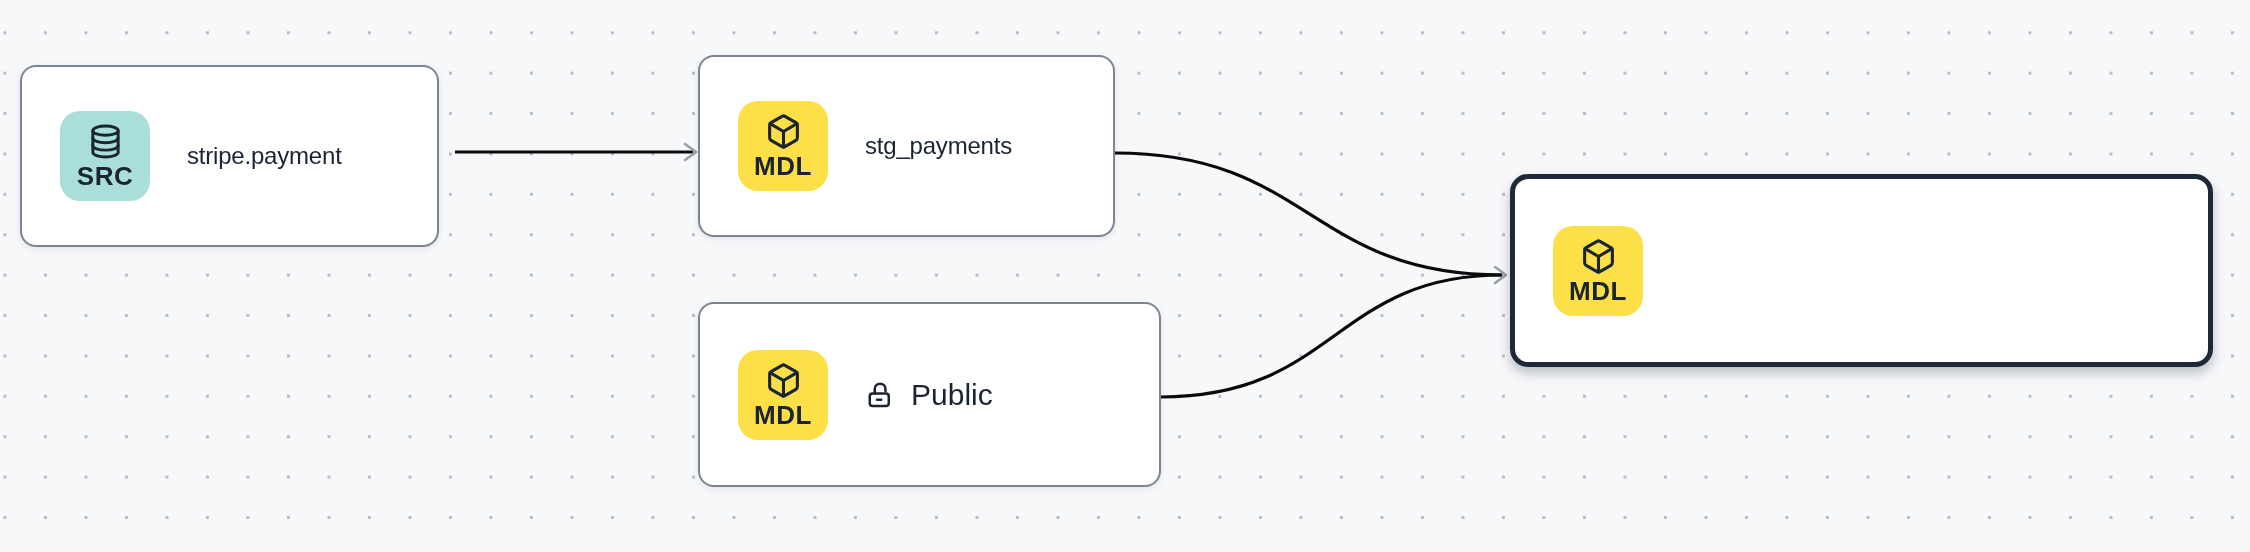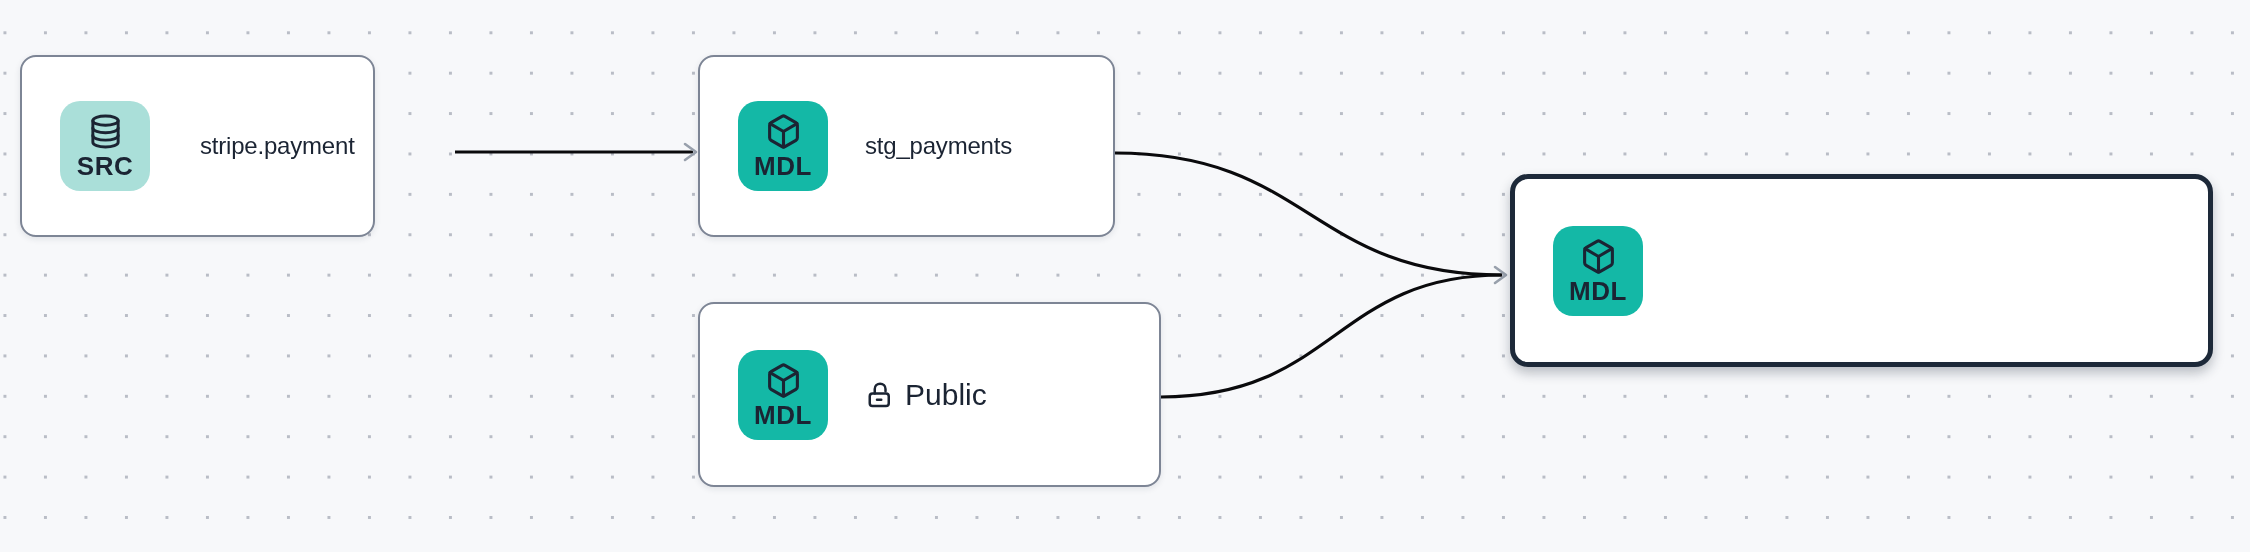--- a/index.html
+++ b/index.html
@@ -29,46 +29,46 @@
   }
   .node--selected{
     border:5px solid #1d2939;border-radius:18px;
     box-shadow:0 6px 12px rgba(25,35,55,0.28);
   }
   .badge{
     width:90px;height:90px;border-radius:20px;flex:none;
     display:flex;flex-direction:column;align-items:center;justify-content:center;gap:3px;
   }
   .badge--src{background:#aadfd9;}
-  .badge--mdl{background:#14b8a6;border-radius:20px;}
+  .badge--mdl{background:#fde047;border-radius:20px;}
   .badge svg{width:37px;height:37px;stroke:#1b2433;fill:none;stroke-width:1.9;stroke-linecap:round;stroke-linejoin:round;}
   .badge-text{font-size:26px;font-weight:600;letter-spacing:0.5px;color:#1b2433;line-height:1;}
 
   .label-col{margin-left:37px;display:flex;flex-direction:column;gap:8px;min-width:0;}
   .node-label{
     font-size:24px;color:#1b2433;letter-spacing:-0.2px;white-space:nowrap;line-height:1.1;
   }
-  .access-row{display:flex;align-items:center;gap:10px;}
+  .access-row{display:flex;align-items:center;gap:16px;}
   .access-row svg{width:30px;height:30px;stroke:#1b2433;fill:none;stroke-width:2;stroke-linecap:round;stroke-linejoin:round;flex:none;}
   .access-label{font-size:30px;color:#1b2433;line-height:1;}
 </style>
 </head>
 <body>
 
 <div class="dot-grid"></div>
 
 <svg class="edge-layer" width="2250" height="552" viewBox="0 0 2250 552">
   <path class="edge-path" d="M455,152 L693,152"></path>
   <path class="edge-path" d="M1115,153 C1310,153 1310,275 1502,275"></path>
   <path class="edge-path" d="M1161,397 C1335,397 1335,275 1502,275"></path>
   <polyline class="edge-arrowhead" points="685,144 696,152 685,160"></polyline>
   <polyline class="edge-arrowhead" points="1495,267 1506,275 1495,283"></polyline>
 </svg>
 
-<div class="node" style="left:20px;top:55px;width:355px;height:182px;gap:13px;">
+<div class="node" style="left:20px;top:65px;width:419px;height:182px;">
   <div class="badge badge--src">
     <svg viewBox="0 0 24 24">
       <ellipse cx="12" cy="5" rx="8.2" ry="3"></ellipse>
       <path d="M3.8 5v14c0 1.66 3.67 3 8.2 3s8.2-1.34 8.2-3V5"></path>
       <path d="M3.8 9.8c0 1.66 3.67 3 8.2 3s8.2-1.34 8.2-3"></path>
       <path d="M3.8 14.6c0 1.66 3.67 3 8.2 3s8.2-1.34 8.2-3"></path>
     </svg>
     <span class="badge-text">SRC</span>
   </div>
   <div class="label-col">

